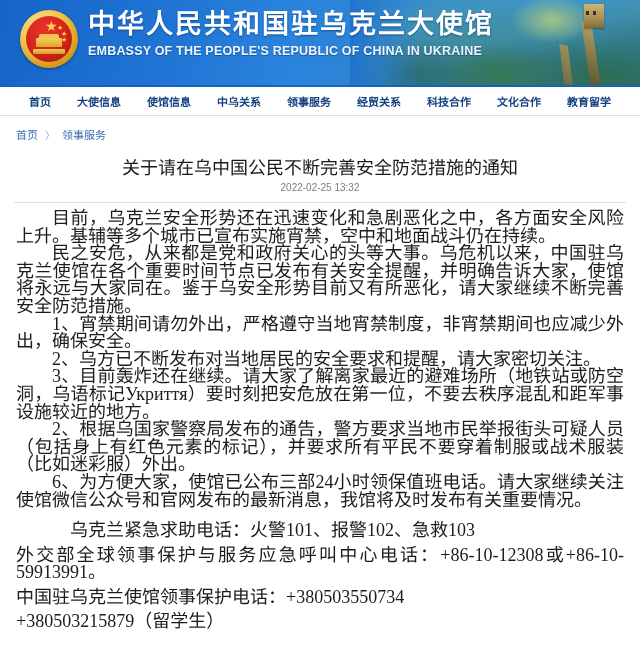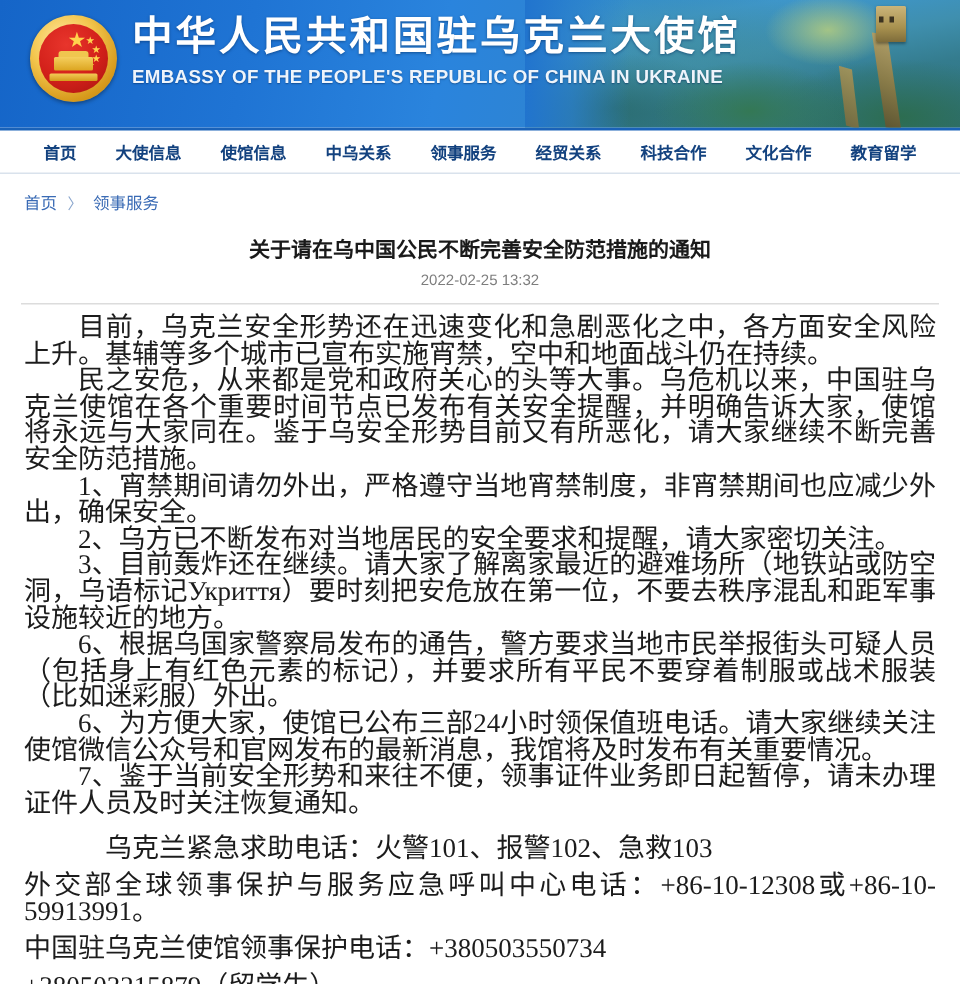--- a/index.html
+++ b/index.html
@@ -194,22 +194,22 @@
   .breadcrumb a { color: #3a6bb5; text-decoration: none; cursor: pointer; }
   .breadcrumb .sep { color: #8aa6cd; font-size: 10px; }
 
   
   .article-head {
     text-align: center;
     padding-top: 15px;
   }
   .article-title {
     font-family: "Liberation Serif", "DejaVu Serif", serif;
-    font-size: 14px;
-    font-weight: bold;
+    font-size: 18px;
+    font-weight: normal;
     color: #1a1a1a;
     line-height: 20px;
   }
   .article-date {
     font-size: 10px;
     color: #7d7d7d;
     margin-top: 4px;
     font-family: "Liberation Sans", sans-serif;
   }
   .divider {
@@ -293,23 +293,22 @@
   <div class="article-date">2022-02-25 13:32</div>
 </div>
 <div class="divider"></div>
 
 <div class="article-body">
   <p>目前，乌克兰安全形势还在迅速变化和急剧恶化之中，各方面安全风险上升。基辅等多个城市已宣布实施宵禁，空中和地面战斗仍在持续。</p>
   <p>民之安危，从来都是党和政府关心的头等大事。乌危机以来，中国驻乌克兰使馆在各个重要时间节点已发布有关安全提醒，并明确告诉大家，使馆将永远与大家同在。鉴于乌安全形势目前又有所恶化，请大家继续不断完善安全防范措施。</p>
   <p>1、宵禁期间请勿外出，严格遵守当地宵禁制度，非宵禁期间也应减少外出，确保安全。</p>
   <p>2、乌方已不断发布对当地居民的安全要求和提醒，请大家密切关注。</p>
   <p>3、目前轰炸还在继续。请大家了解离家最近的避难场所（地铁站或防空洞，乌语标记Укриття）要时刻把安危放在第一位，不要去秩序混乱和距军事设施较近的地方。</p>
-  <p>6、根据乌国家警察局发布的通告，警方要求当地市民举报街头可疑人员（包括身上有红色元素的标记），并要求所有平民不要穿着制服或战术服装（比如迷彩服）外出。</p>
+  <p>2、根据乌国家警察局发布的通告，警方要求当地市民举报街头可疑人员（包括身上有红色元素的标记），并要求所有平民不要穿着制服或战术服装（比如迷彩服）外出。</p>
   <p>6、为方便大家，使馆已公布三部24小时领保值班电话。请大家继续关注使馆微信公众号和官网发布的最新消息，我馆将及时发布有关重要情况。</p>
-  <p>7、鉴于当前安全形势和来往不便，领事证件业务即日起暂停，请未办理证件人员及时关注恢复通知。</p>
 
   <div class="contacts">
     <p class="first">乌克兰紧急求助电话：火警101、报警102、急救103</p>
     <p class="noindent">外交部全球领事保护与服务应急呼叫中心电话：+86-10-12308或+86-10-59913991。</p>
     <p class="noindent">中国驻乌克兰使馆领事保护电话：+380503550734</p>
     <p class="noindent">+380503215879（留学生）</p>
 
   </div>
 </div>
 

